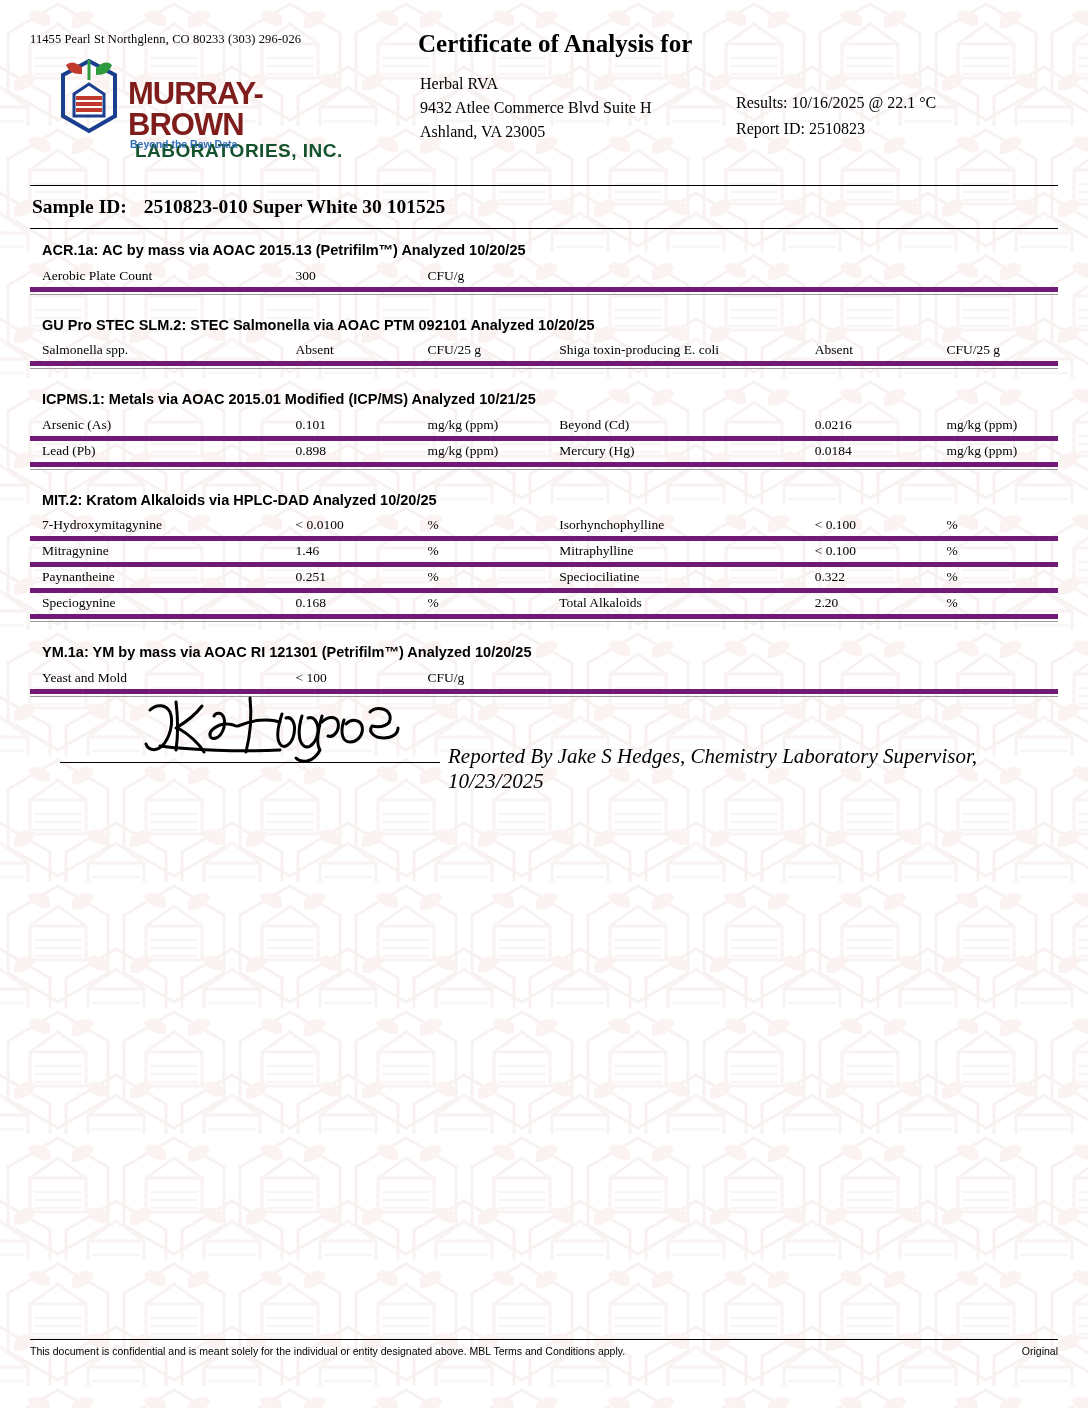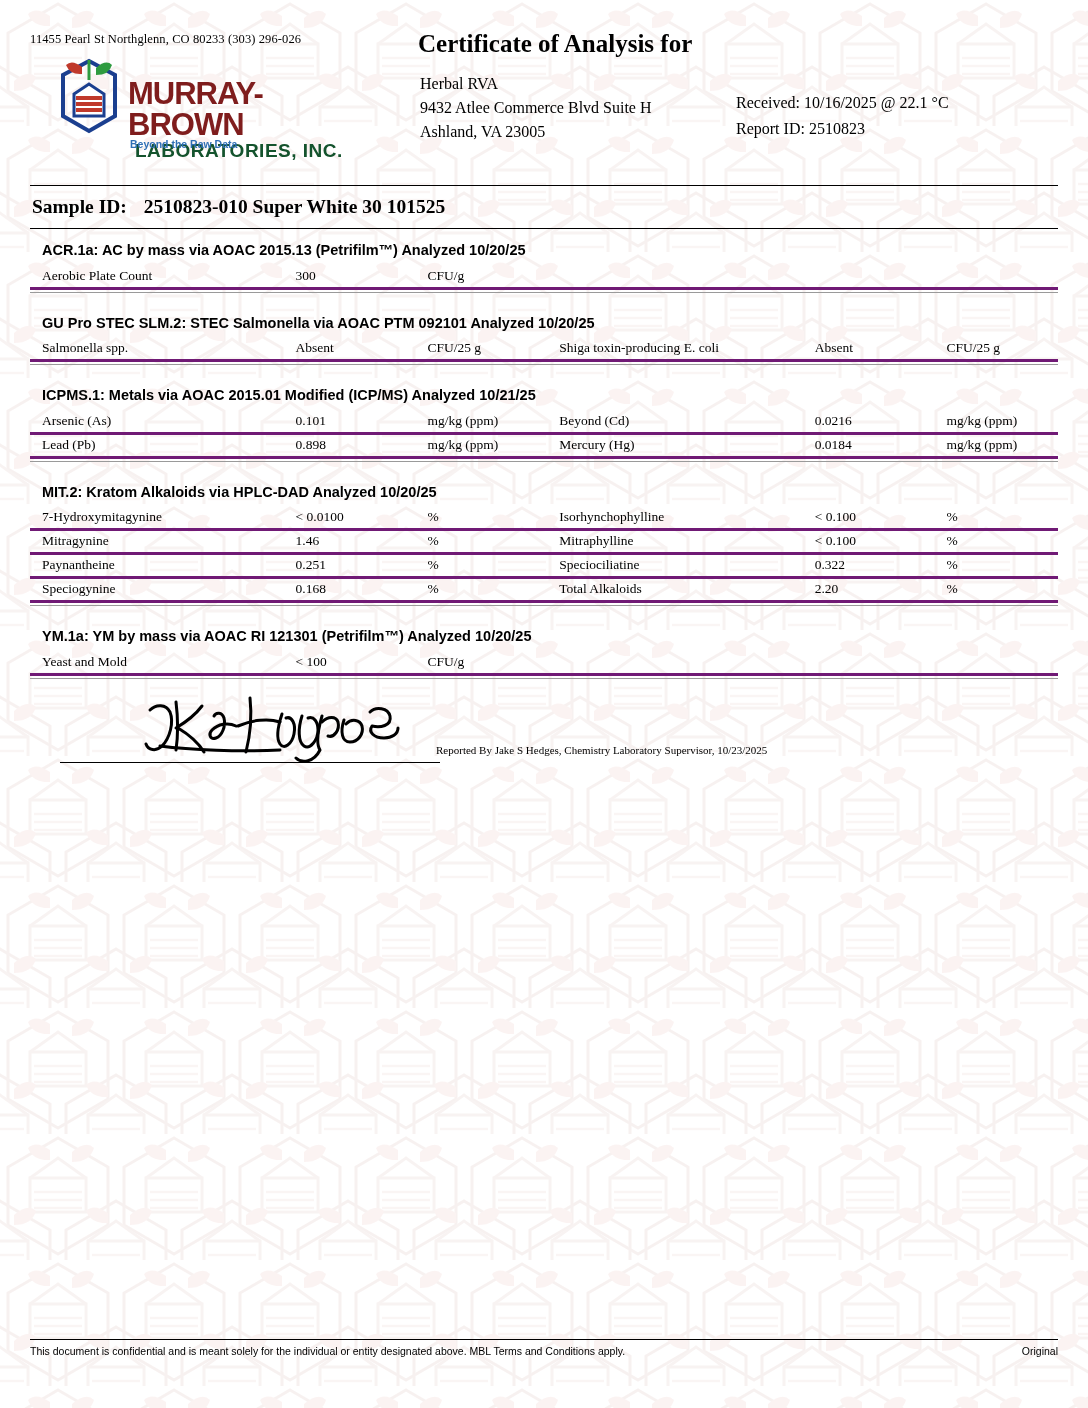--- a/index.html
+++ b/index.html
@@ -161,43 +161,44 @@
   .c-name2 { width: 252px; }
   .c-val2  { width: 130px; }
   .c-unit2 { width: 110px; }
   .group-sep {
     border-top: 1px solid #b9b9b9;
     margin-top: 2px;
   }
   .group-sep-strong {
     border-top: 1px solid #9a9a9a;
   }
-  .row-rule td { border-bottom: 3px solid #701a75; }
+  .row-rule td { border-bottom: 5px solid #701a75; }
 
   
   .sig-area {
     position: absolute;
     left: 30px; top: 700px;
     width: 1028px;
     height: 90px;
   }
   .sig-svg {
     position: absolute;
     left: 100px; top: -8px;
   }
   .sig-rule {
     position: absolute;
     left: 30px; top: 62px;
     width: 380px;
     border-top: 1px solid #000;
   }
   .reported-by {
     position: absolute;
-    left: 406px; top: 44px;
-    font-size: 11px;
+    left: 418px; top: 44px;
+    font-size: 21px;
+    font-style: italic;
   }
 
   
   .footer-rule {
     position: absolute;
     left: 30px; top: 1339px;
     width: 1028px;
     border-top: 1.3px solid #000;
   }
   .footer {
@@ -261,21 +262,21 @@
   <div class="doc-title">Certificate of Analysis for</div>
 
   <div class="client-block">
     <div>Herbal RVA</div>
     <div>9432 Atlee Commerce Blvd Suite H</div>
     <div>Ashland, VA 23005</div>
   </div>
 
   <div class="meta-block">
     <div class="meta-row">
-      <span class="label">Received:</span>
+      <span class="label">Results:</span>
       <span class="value">10/16/2025 @ 22.1 °C</span>
     </div>
     <div class="meta-row">
       <span class="label">Report ID:</span>
       <span class="value">2510823</span>
     </div>
   </div>
 
   <div class="header-rule"></div>
 

